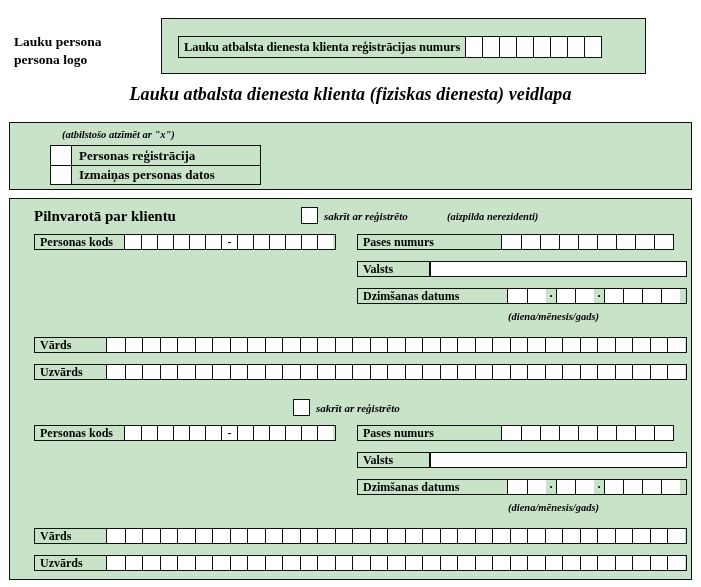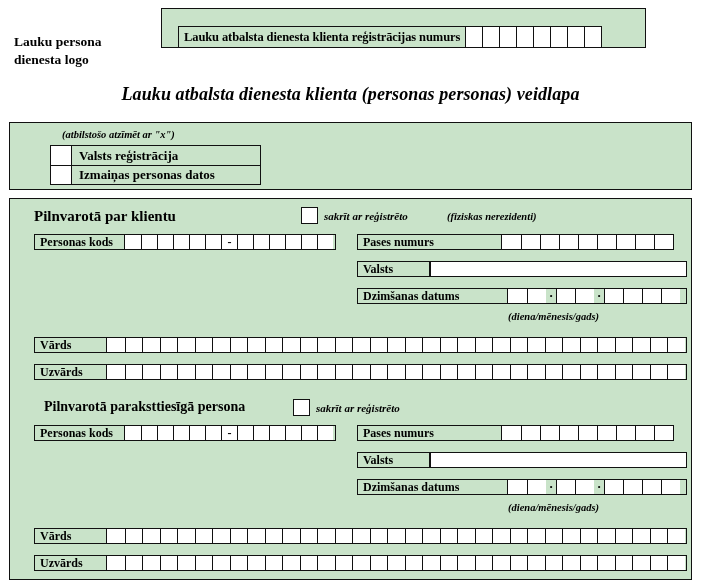--- a/index.html
+++ b/index.html
@@ -26,23 +26,23 @@
     left: 14px;
     top: 33px;
     font-size: 13.5px;
     font-weight: bold;
     line-height: 1.35;
     width: 140px;
   }
   .reg-panel {
     position: absolute;
     left: 161px;
-    top: 8px;
+    top: 18px;
     width: 485px;
-    height: 40px;
+    height: 56px;
     background: #c9e3c9;
     border: 1px solid #111111;
     box-sizing: border-box;
   }
   .reg-strip {
     position: absolute;
     left: 16px;
     top: 17px;
     display: flex;
     align-items: stretch;
@@ -211,62 +211,62 @@
   }
   .date-group { display: flex; }
 </style>
 </head>
 <body>
 
 <div class="header-area">
 
   <div class="logo-text">
     <span>Lauku persona</span><br>
-    <span>dienesta logo</span>
+    <span>persona logo</span>
   </div>
 
   <div class="reg-panel">
     <div class="reg-strip">
       <div class="reg-label">Lauku atbalsta dienesta klienta reģistrācijas numurs</div>
       <div class="cellrow" id="reg-cells">
           <div class="cell" style="width: 17px;"></div>
           <div class="cell" style="width: 17px;"></div>
           <div class="cell" style="width: 17px;"></div>
           <div class="cell" style="width: 17px;"></div>
           <div class="cell" style="width: 17px;"></div>
           <div class="cell" style="width: 17px;"></div>
           <div class="cell" style="width: 17px;"></div>
           <div class="cell" style="width: 17px;"></div>
         </div>
     </div>
   </div>
 </div>
 
-<div class="form-title">Lauku atbalsta dienesta klienta (personas personas) veidlapa</div>
+<div class="form-title">Lauku atbalsta dienesta klienta (fiziskas dienesta) veidlapa</div>
 
 <div class="panel" id="panel-checkboxes">
   <div class="hint-italic chk-hint">(atbilstošo atzīmēt ar "x")</div>
   <div class="chk-table">
     <div class="chk-row">
       <div class="chk-box"></div>
-      <div class="chk-label">Valsts reģistrācija</div>
+      <div class="chk-label">Personas reģistrācija</div>
     </div>
     <div class="chk-row">
       <div class="chk-box"></div>
       <div class="chk-label">Izmaiņas personas datos</div>
     </div>
   </div>
 </div>
 
 <div class="panel" id="panel-main">
 
   <div class="sec-head" style="left:24px; top:9px;">Pilnvarotā par klientu</div>
   <div class="inline-chk" style="left:291px; top:8px;"></div>
   <div class="inline-chk-label" style="left:314px; top:11px;">sakrīt ar reģistrēto</div>
-  <div class="note-right" style="left:437px; top:12px;">(fiziskas nerezidenti)</div>
+  <div class="note-right" style="left:437px; top:12px;">(aizpilda nerezidenti)</div>
 
   <div class="field" style="left:24px; top:35px; width:302px;">
     <div class="field-label" style="width:90px;">Personas kods</div>
     <div class="cellrow" id="pk1">
         <div class="cell" style="width: 16px;"></div>
         <div class="cell" style="width: 16px;"></div>
         <div class="cell" style="width: 16px;"></div>
         <div class="cell" style="width: 16px;"></div>
         <div class="cell" style="width: 16px;"></div>
         <div class="cell" style="width: 16px;"></div>
@@ -388,21 +388,20 @@
         <div class="cell" style="width: 17.5px;"></div>
         <div class="cell" style="width: 17.5px;"></div>
         <div class="cell" style="width: 17.5px;"></div>
         <div class="cell" style="width: 17.5px;"></div>
         <div class="cell" style="width: 17.5px;"></div>
         <div class="cell" style="width: 17.5px;"></div>
         <div class="cell" style="width: 17.5px;"></div>
       </div>
   </div>
 
-  <div class="sec-head" style="left:34px; top:200px; font-size:14px;">Pilnvarotā paraksttiesīgā persona</div>
   <div class="inline-chk" style="left:283px; top:200px;"></div>
   <div class="inline-chk-label" style="left:306px; top:203px;">sakrīt ar reģistrēto</div>
 
   <div class="field" style="left:24px; top:226px; width:302px;">
     <div class="field-label" style="width:90px;">Personas kods</div>
     <div class="cellrow" id="pk2">
         <div class="cell" style="width: 16px;"></div>
         <div class="cell" style="width: 16px;"></div>
         <div class="cell" style="width: 16px;"></div>
         <div class="cell" style="width: 16px;"></div>

